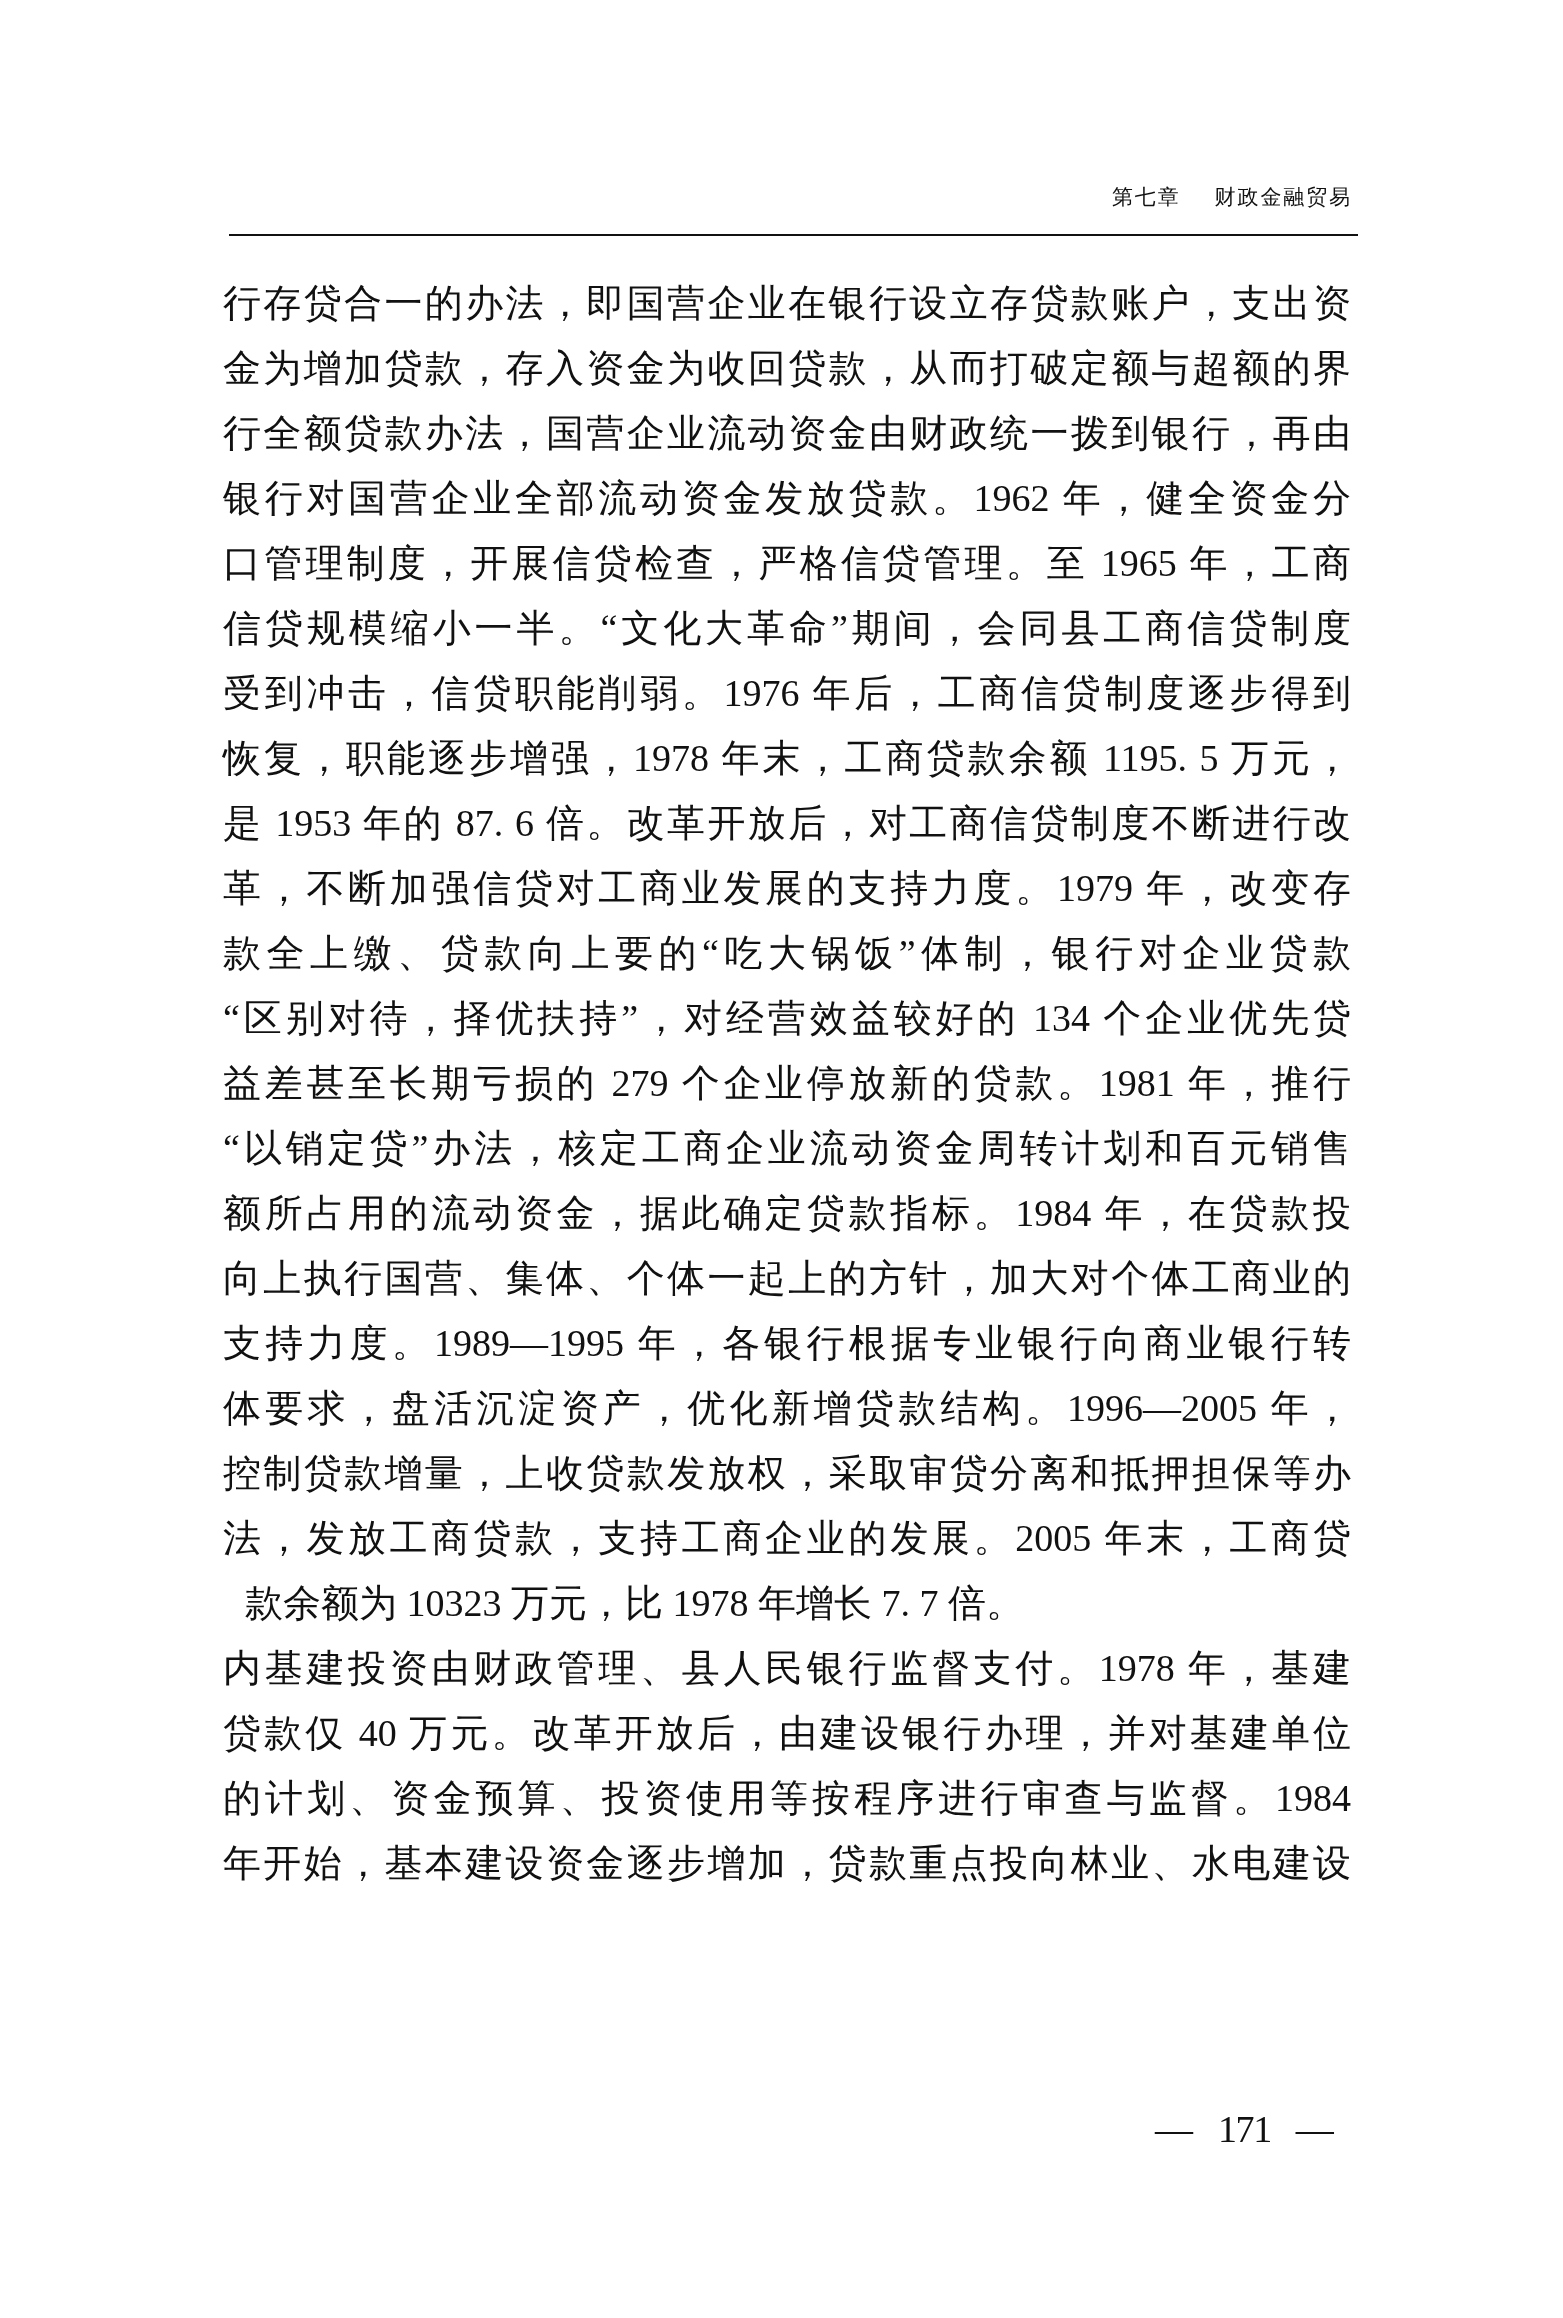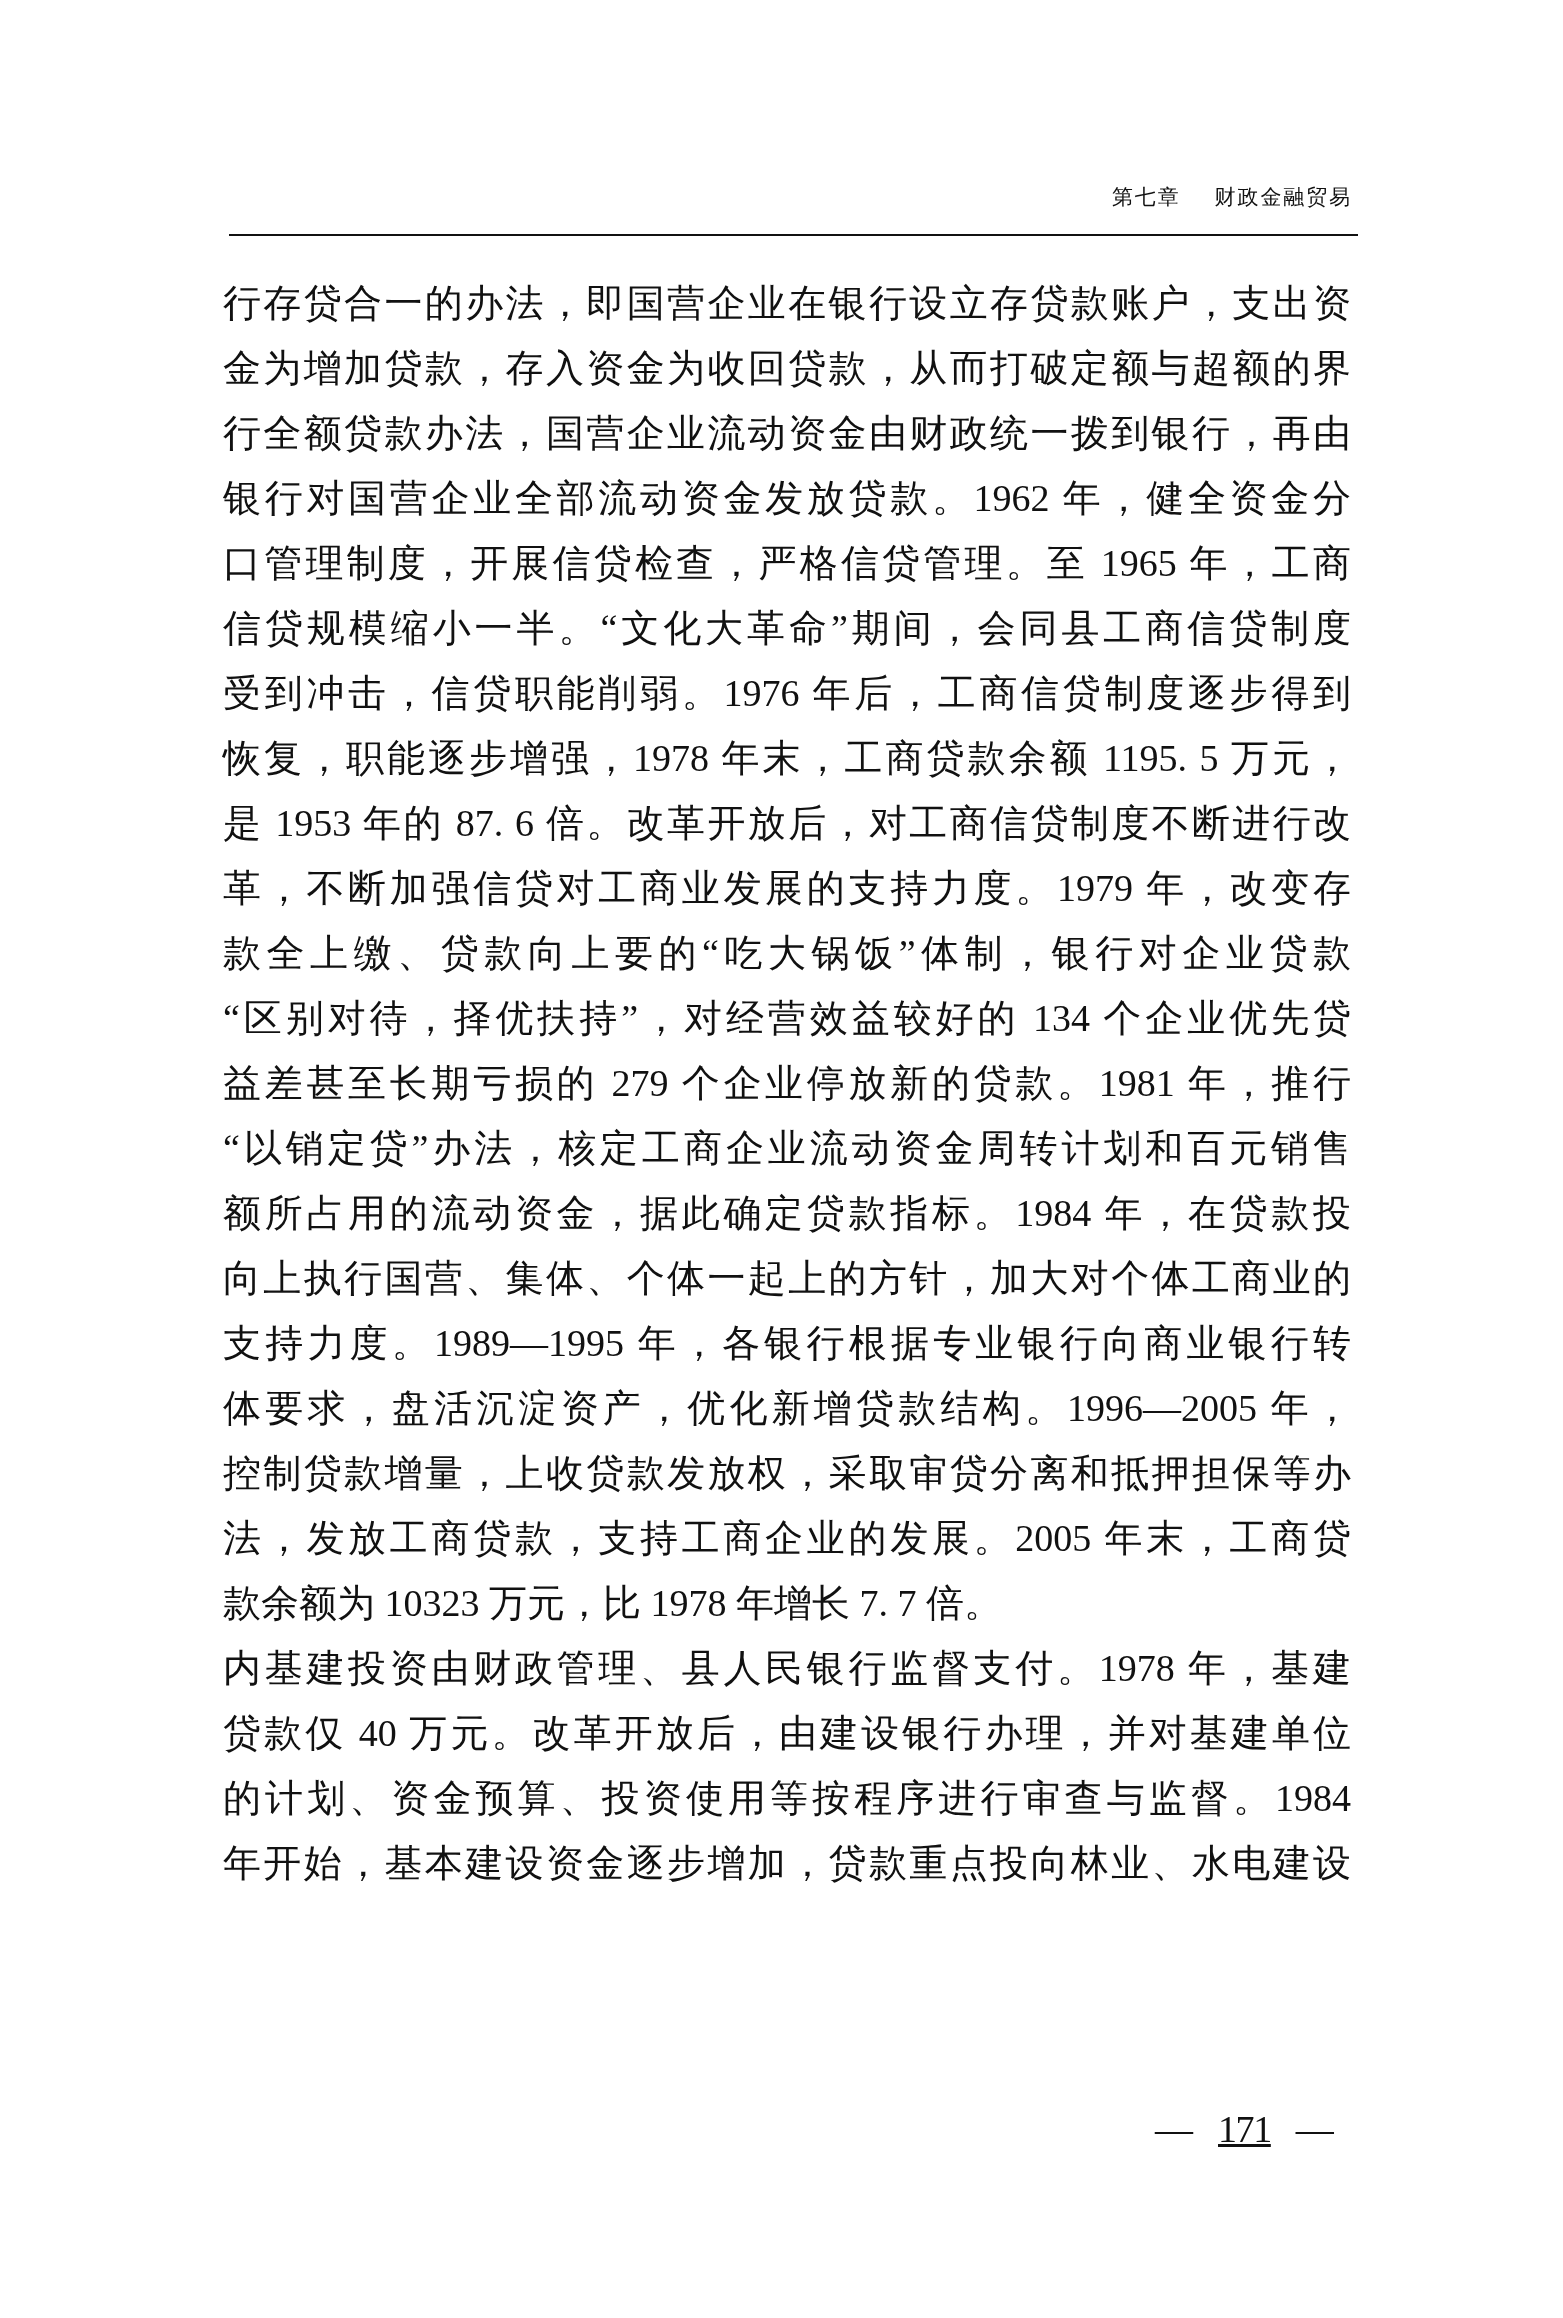--- a/index.html
+++ b/index.html
@@ -46,38 +46,38 @@
   }
   .line {
     height: 65px;
     line-height: 65px;
     text-align: justify;
     text-align-last: justify;
     overflow: visible;
   }
   .line.last {
     text-align-last: left;
+    margin-left: 22px;
   }
   .line.indent {
     text-indent: 80px;
   }
   .page-number {
     position: absolute;
     left: 1155px;
     top: 2105px;
     height: 48px;
     line-height: 48px;
     font-size: 38px;
     white-space: nowrap;
   }
   .page-number .num {
     display: inline-block;
     margin: 0 25px;
     letter-spacing: -1.4px;
-    text-decoration: underline;
   }
 </style>
 </head>
 <body>
 
 <div class="running-header">
   <span>第七章</span><span class="gap"></span><span>财政金融贸易</span>
 </div>
 
 <div class="header-rule"></div>

